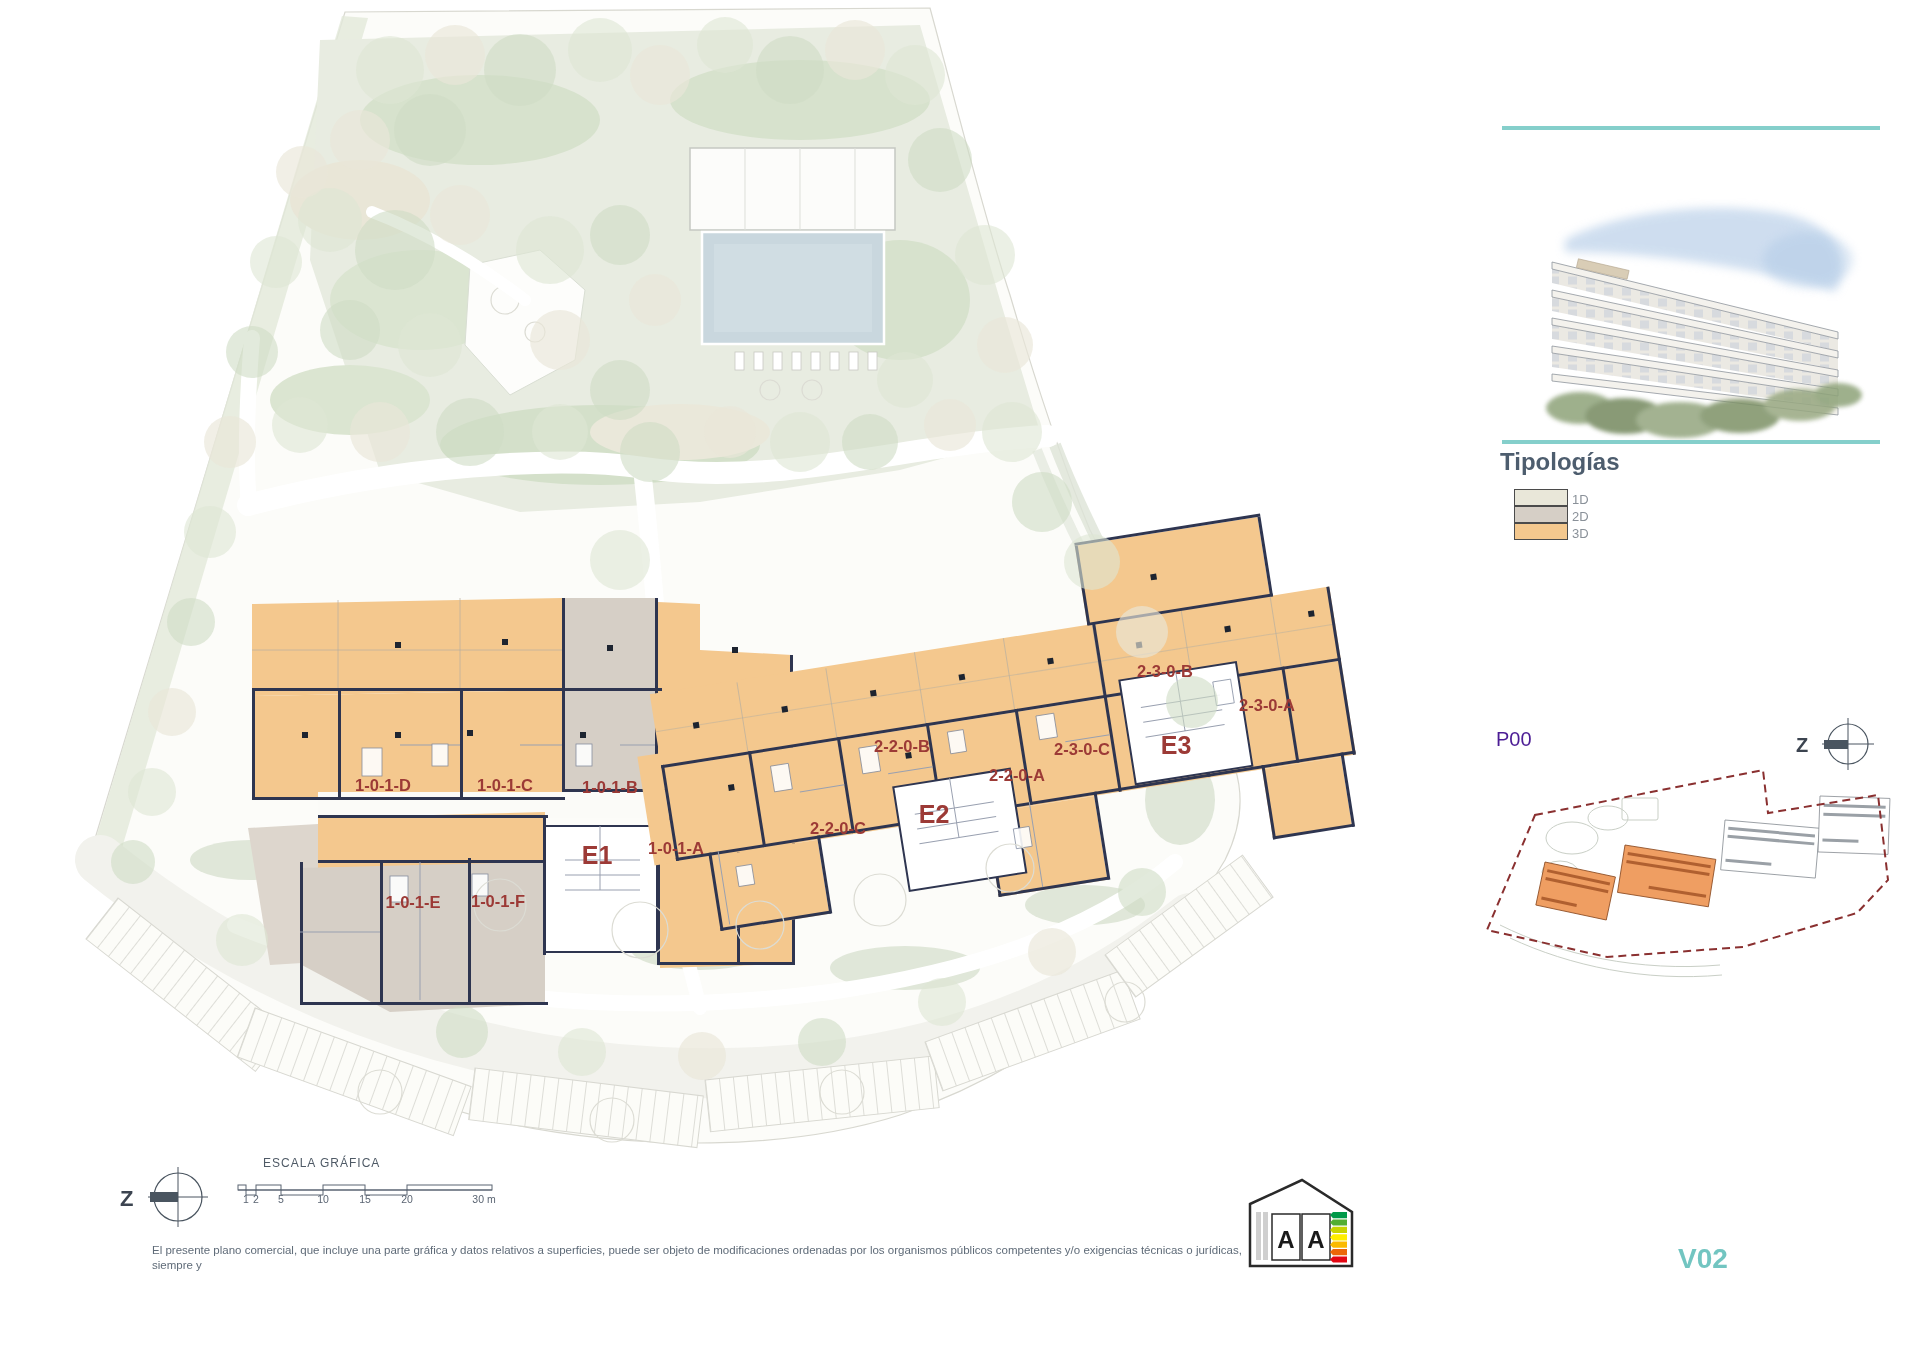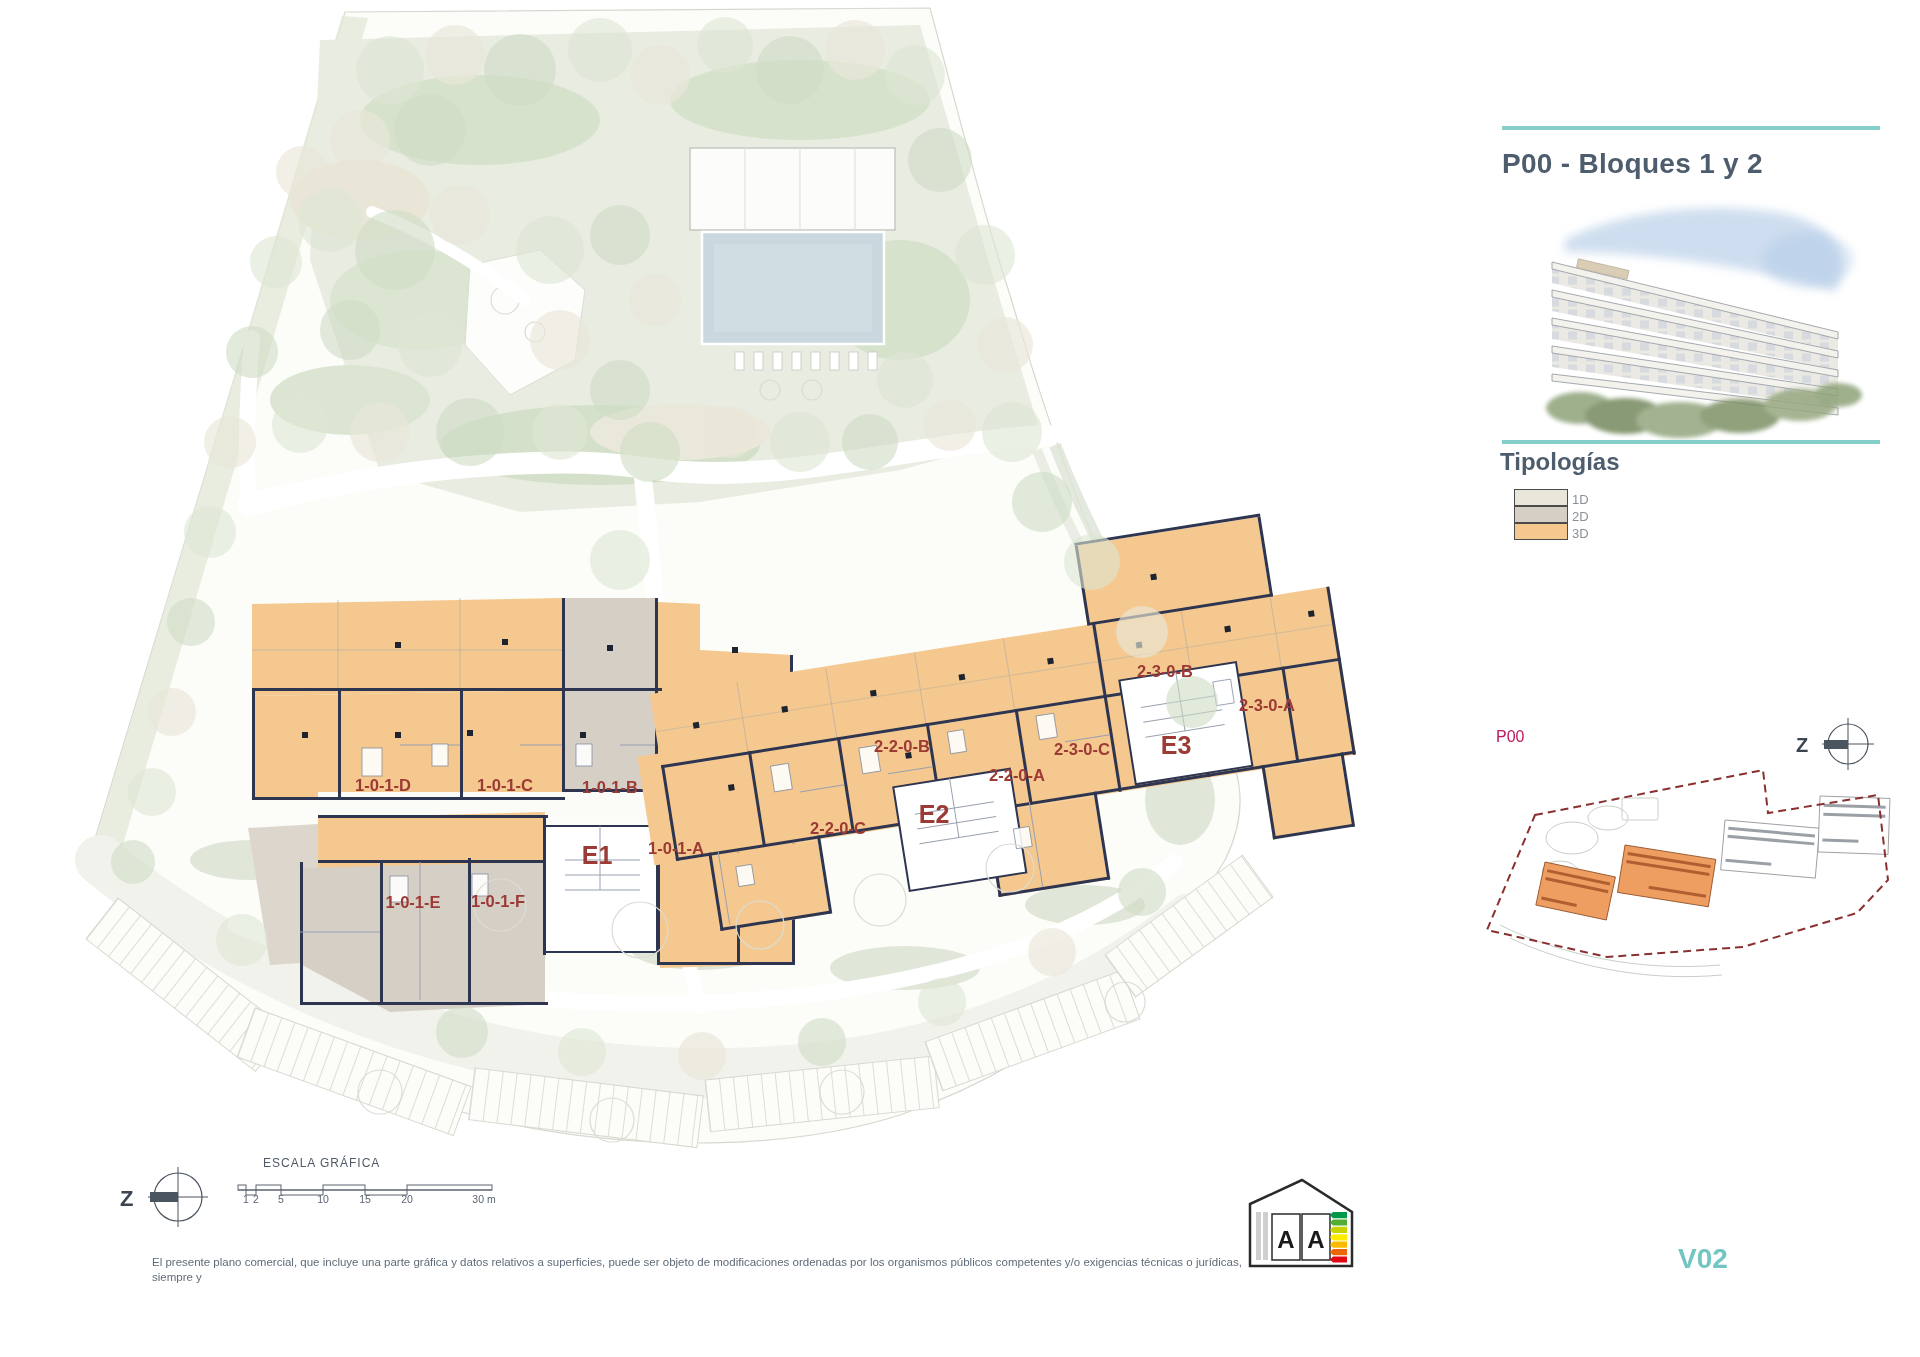--- a/index.html
+++ b/index.html
@@ -40,24 +40,24 @@
   
   .rule{position:absolute;height:4px;background:var(--teal);}
   .panel-title{position:absolute;left:1502px;top:148px;width:390px;
     font-size:28px;font-weight:bold;color:var(--heading);letter-spacing:.3px;}
   .typo-title{position:absolute;left:1500px;top:448px;width:300px;
     font-size:24px;font-weight:bold;color:var(--heading);}
   .legend{position:absolute;left:1503px;top:491px;}
   .legend-row{display:flex;align-items:stretch;height:17px;padding-left:11px;}
   .legend-swatch{width:54px;height:17px;border:1.6px solid #4b4b4b;margin-top:-1.6px;box-sizing:border-box;}
   .legend-label{font-size:13px;color:var(--legend_text);line-height:17px;padding-left:4px;}
-  .p00-label{position:absolute;left:1496px;top:728px;font-size:16px;color:#be185d;}
+  .p00-label{position:absolute;left:1496px;top:728px;font-size:20px;color:#4c1d95;}
   .version{position:absolute;left:1678px;top:1243px;font-size:28px;font-weight:bold;color:var(--version_teal);}
   .disclaimer{position:absolute;left:152px;top:1243px;width:1090px;
-    font-size:11.5px;line-height:15px;color:var(--muted);margin-top:12px;}
+    font-size:11.5px;line-height:15px;color:var(--muted);}
 </style>
 </head>
 <body>
 <div class="page">
 
 <svg width="1920" height="1357" viewBox="0 0 1920 1357">
   <defs>
     <pattern id="stalls" width="14" height="60" patternUnits="userSpaceOnUse">
       <rect width="14" height="60" fill="#fcfcf8"></rect>
       <line x1="0" y1="0" x2="0" y2="60" stroke="#c9c9c1" stroke-width="1.2"></line>
@@ -477,21 +477,20 @@
       <circle class="compass-circ" cx="1848" cy="744" r="20"></circle>
       <line class="compass-line" x1="1848" y1="718" x2="1848" y2="770"></line>
       <line class="compass-line" x1="1822" y1="744" x2="1874" y2="744"></line>
       <rect class="compass-bar" x="1824" y="740" width="24" height="9"></rect>
       <text class="compass-z" x="1796" y="752" font-size="20">Z</text>
     </g>
   </g>
 </svg>
 
 <div class="rule" style="left:1502px;top:126px;width:378px;"></div>
-<div class="panel-title">P00 - Bloques 1 y 2</div>
 <div class="rule" style="left:1502px;top:440px;width:378px;"></div>
 <div class="typo-title">Tipologías</div>
 <div class="legend" id="legend">
       <div class="legend-row">
         <div class="legend-swatch" style="background: rgb(233, 231, 217);"></div>
         <span class="legend-label">1D</span>
       </div>
       <div class="legend-row">
         <div class="legend-swatch" style="background: rgb(214, 207, 198);"></div>
         <span class="legend-label">2D</span>

